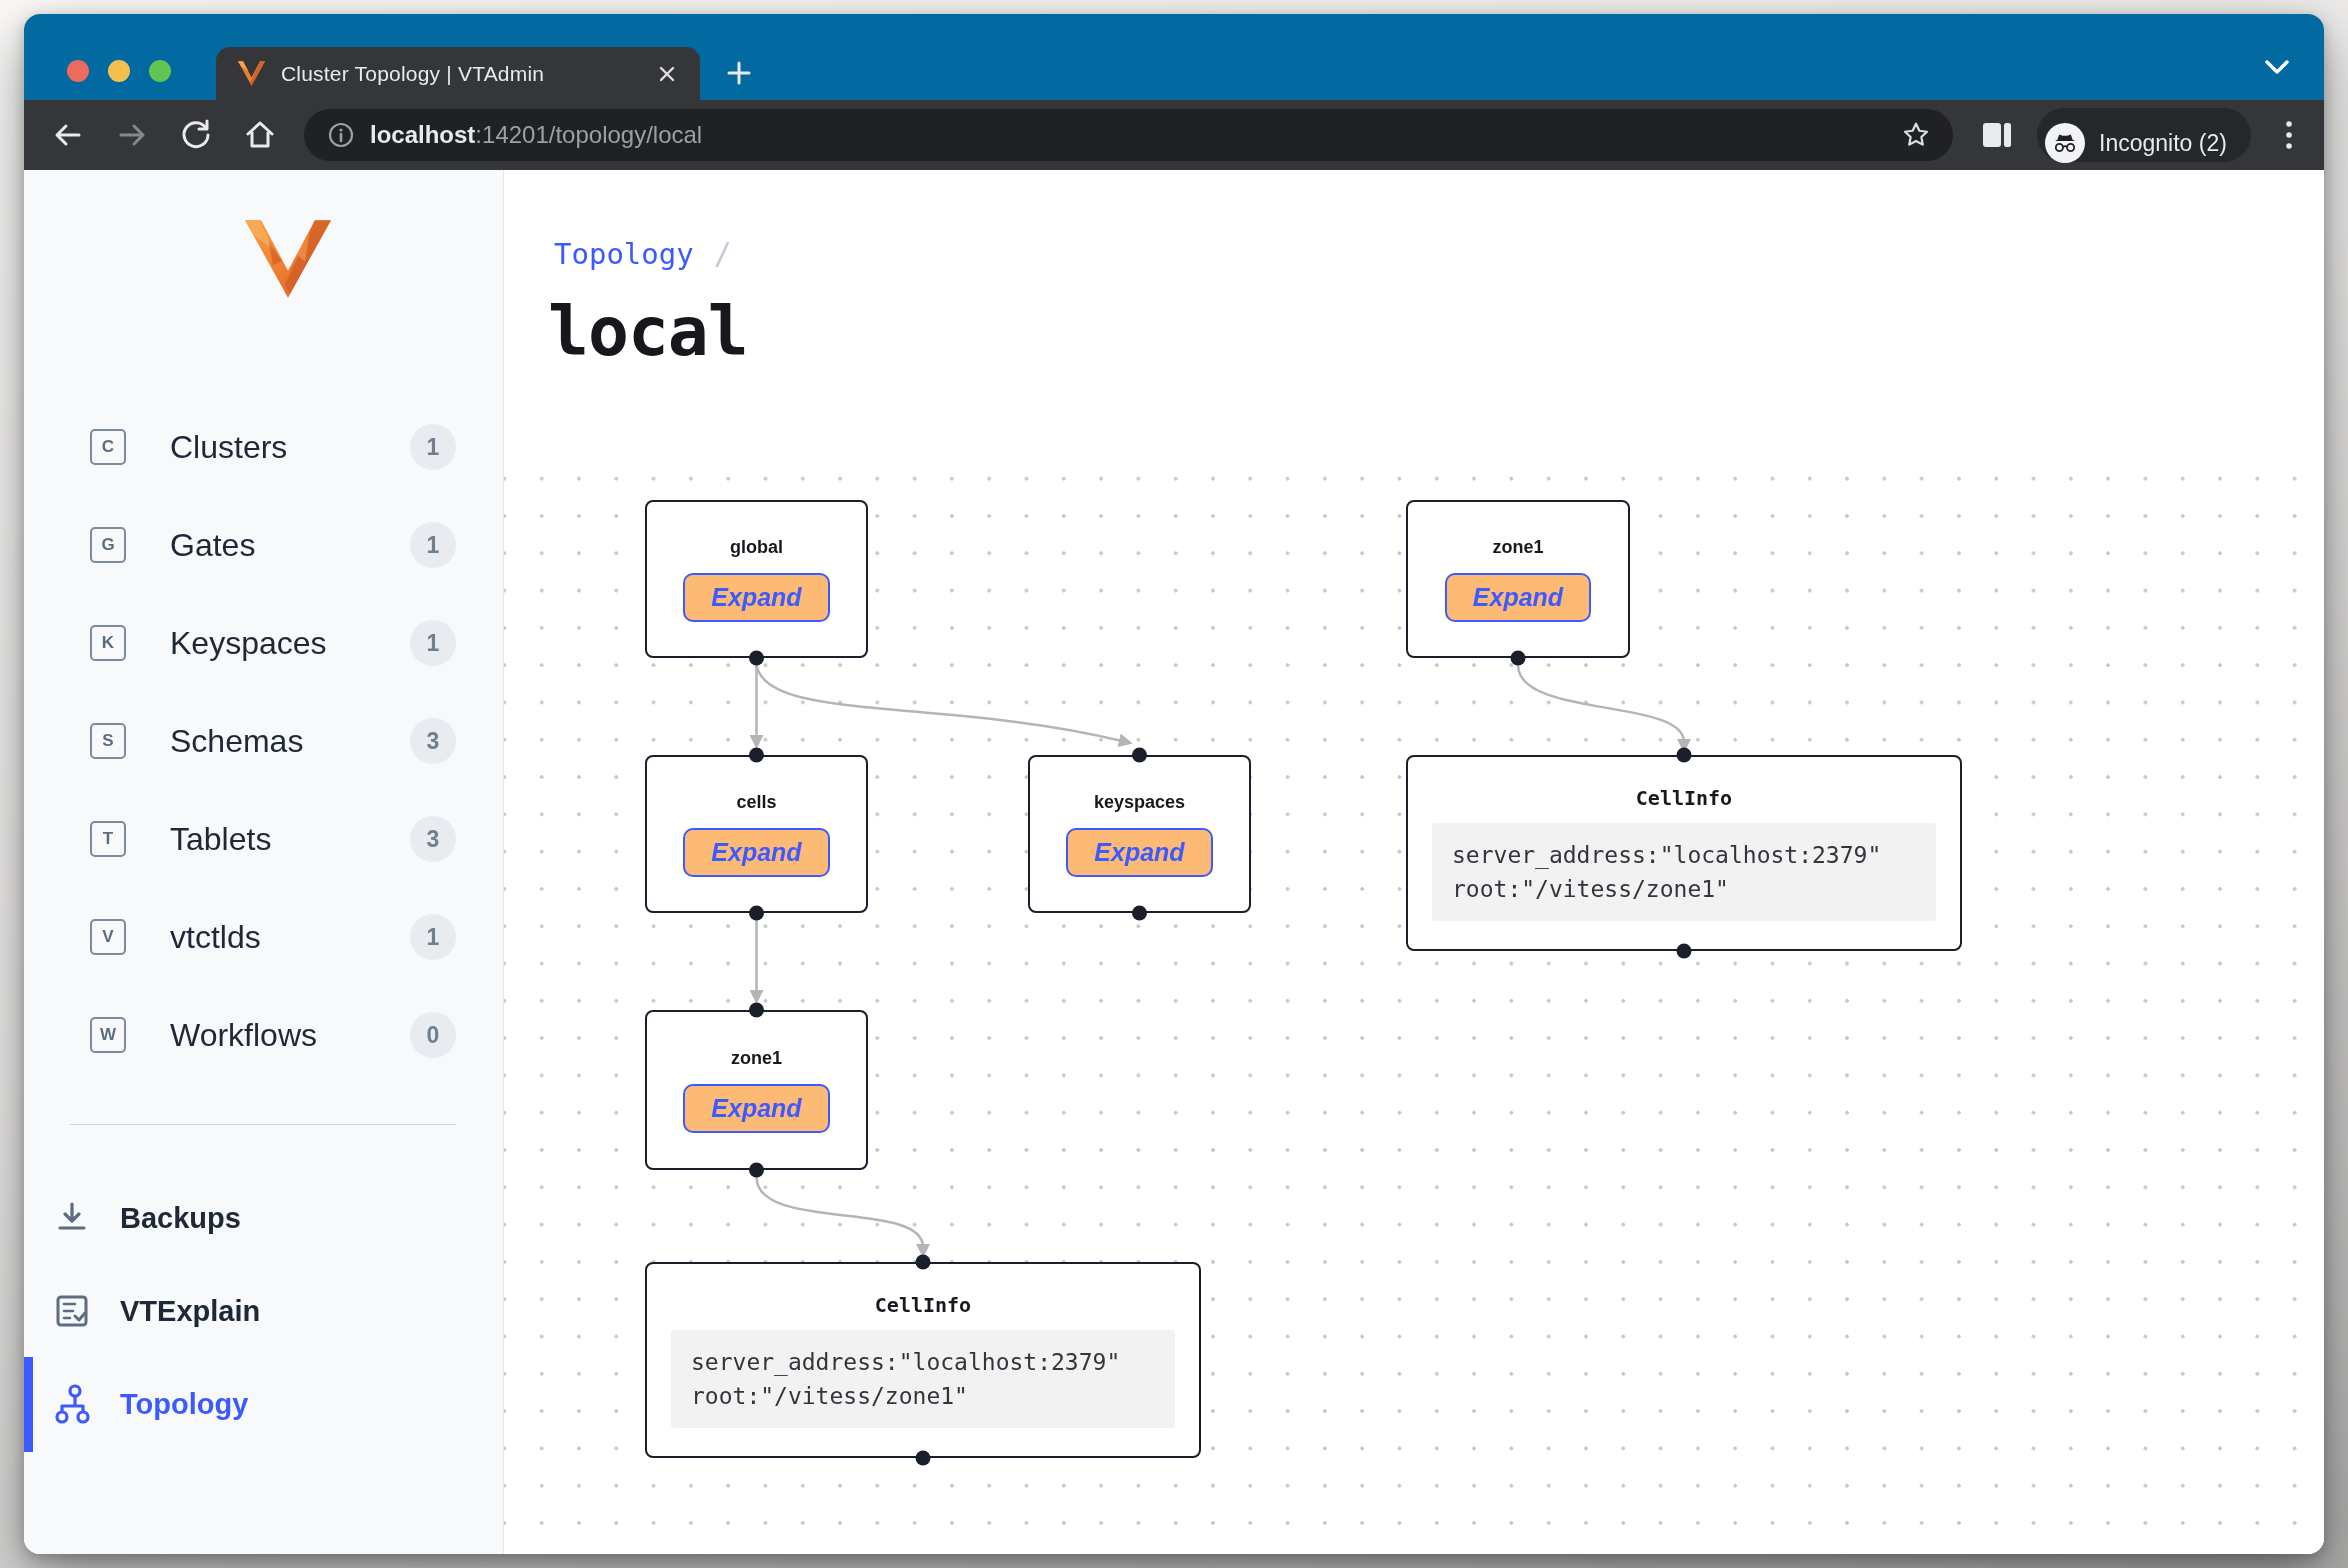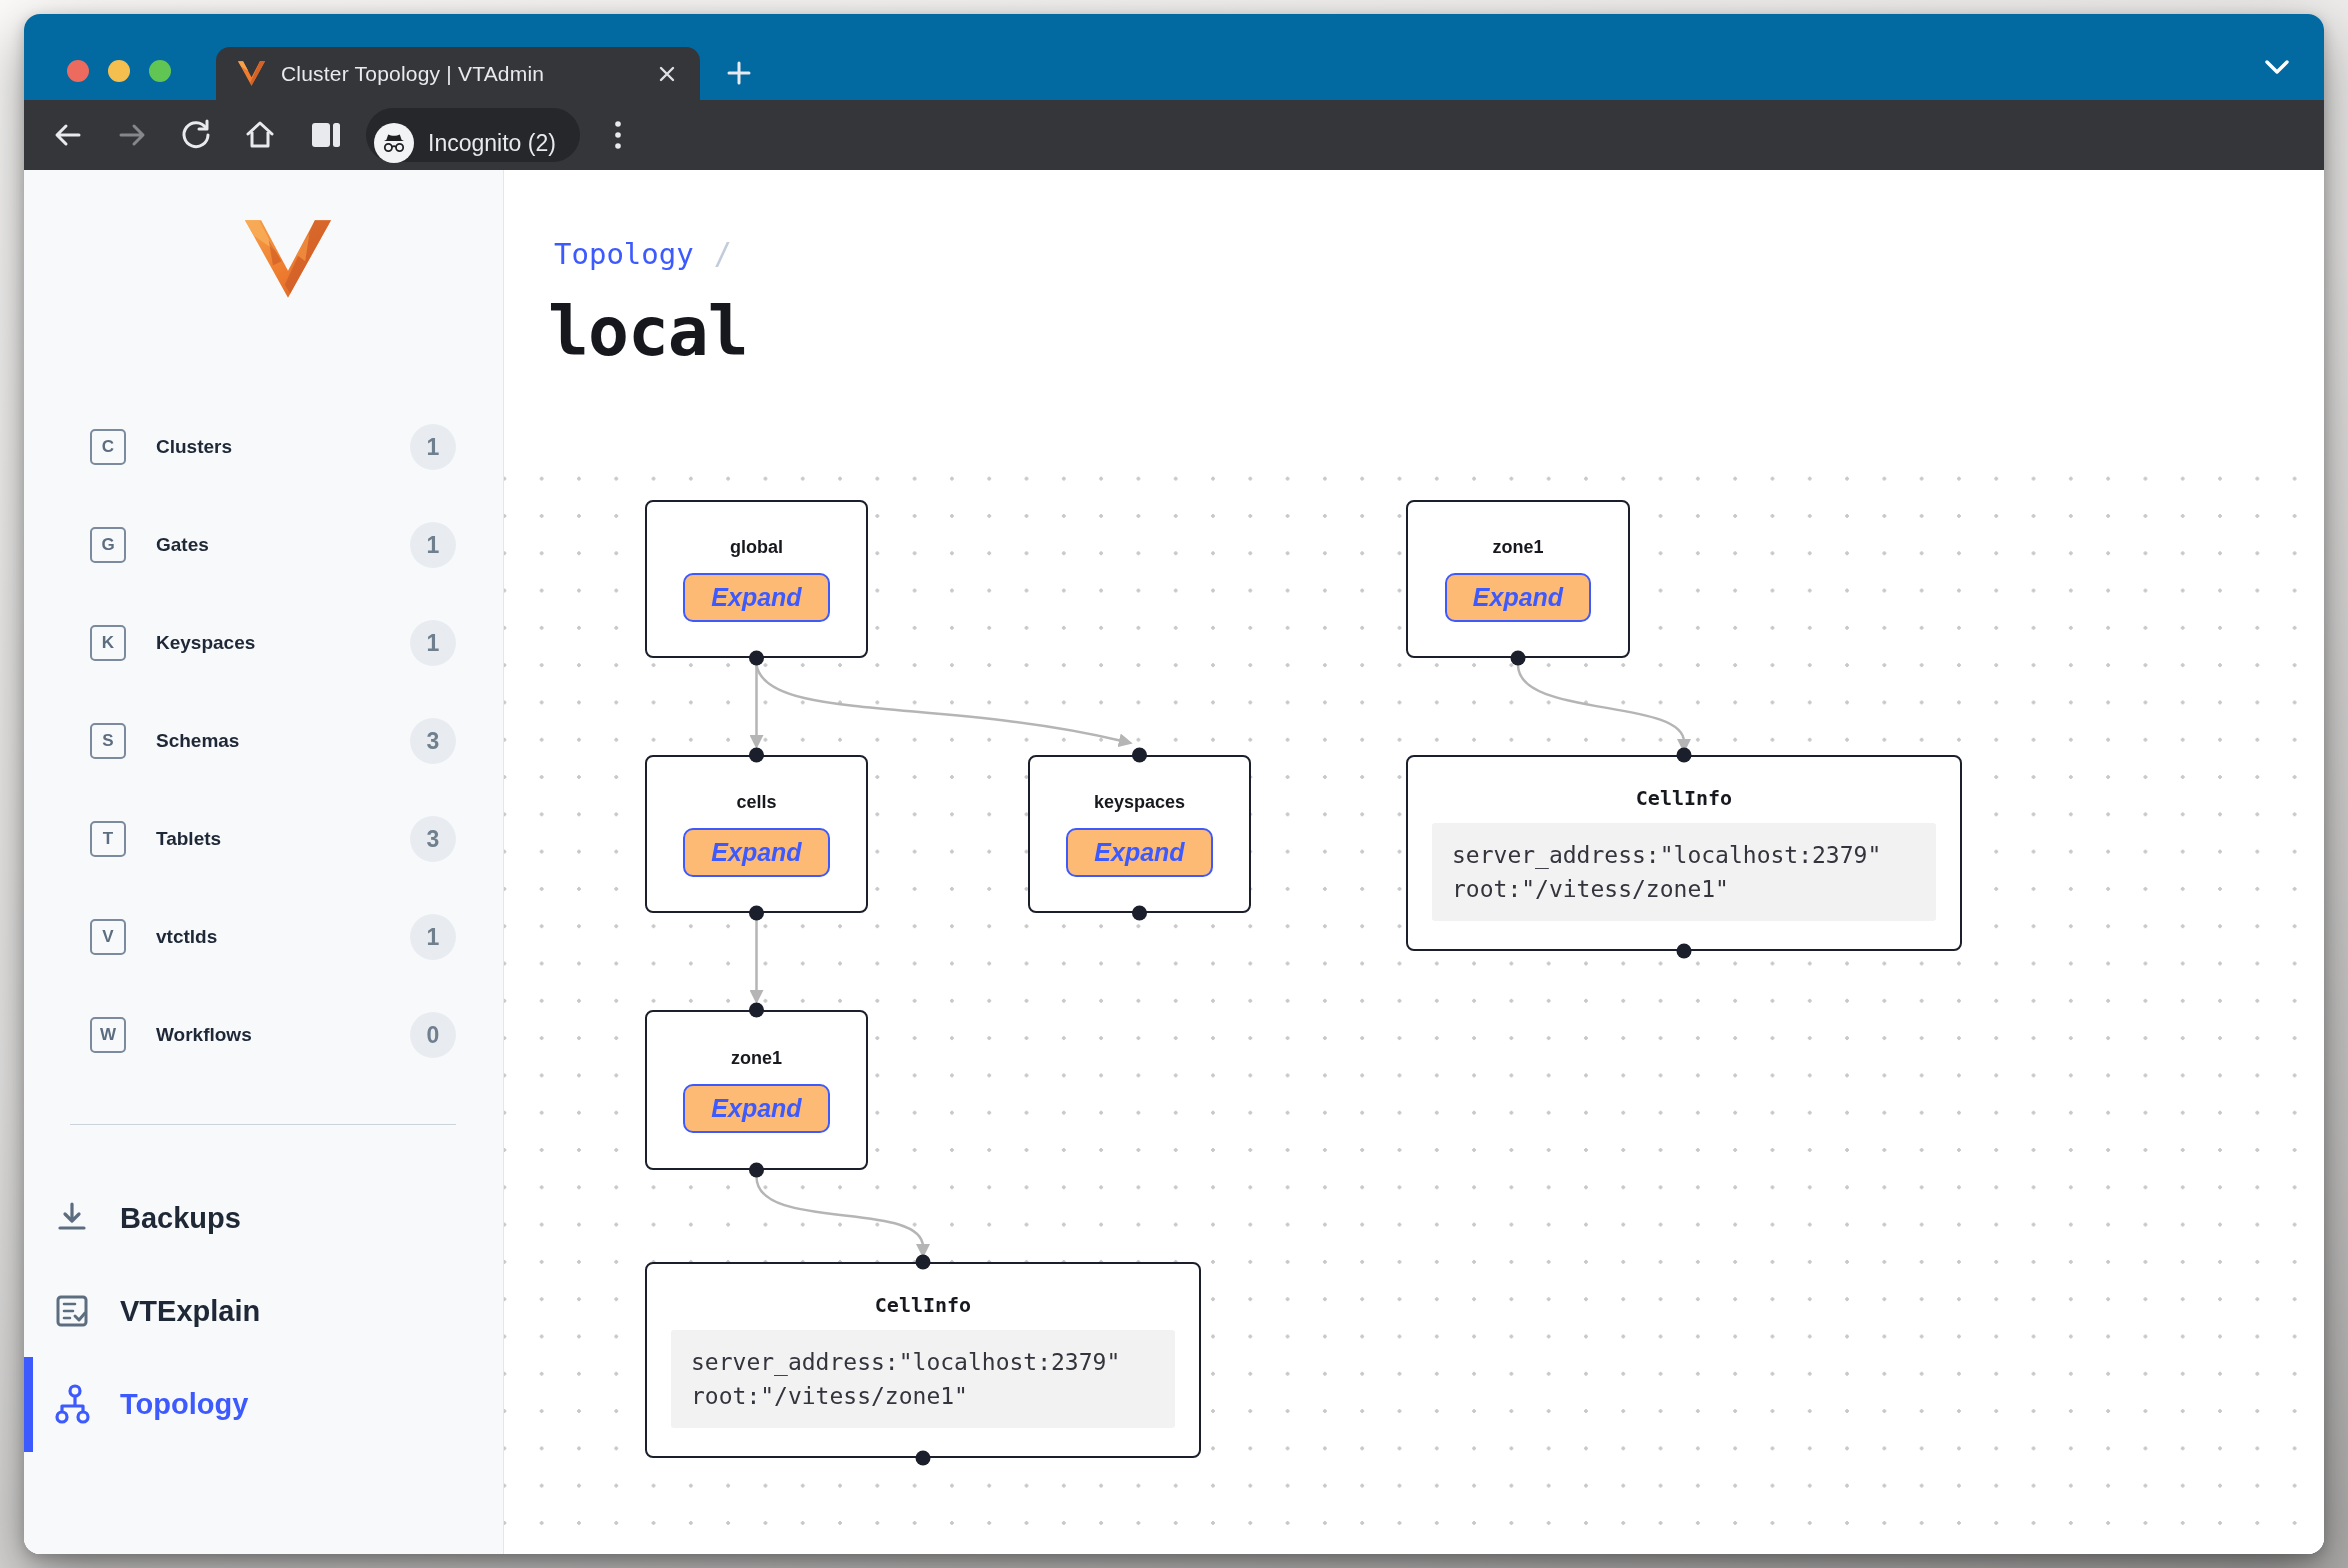--- a/index.html
+++ b/index.html
@@ -50,21 +50,21 @@
   
   .app { display:flex; height:1384px; background:#fff; }
   .sidebar { position:relative; width:480px; background:#f8f9fb; border-right:1px solid #e4e7ec; flex:0 0 auto; }
   .logo { position:absolute; left:221px; top:50px; }
   .nav { position:absolute; left:0; top:244px; width:100%; }
   .nav-item { position:relative; height:66px; margin-bottom:32px; display:flex; align-items:center; padding-left:66px; }
   .letter-box {
     width:36px; height:36px; border:2px solid #7b8a9c; border-radius:5px; color:#5d6d80;
     font-size:17px; font-weight:bold; display:flex; align-items:center; justify-content:center; flex:0 0 auto;
   }
-  .nav-label { margin-left:30px; font-size:19px; font-weight:bold; color:#1e2836; }
+  .nav-label { margin-left:44px; font-size:32px; font-weight:normal; color:#1e2836; }
   .count-badge {
     position:absolute; right:47px; width:46px; height:46px; border-radius:50%;
     background:#e8ecf1; color:#707f8e; font-size:23px; font-weight:bold;
     display:flex; align-items:center; justify-content:center;
   }
   .side-divider { position:absolute; left:46px; top:954px; width:386px; height:0; border-top:1px solid #ccd3db; }
   .nav2 { position:absolute; left:0; top:1015px; width:100%; }
   .nav2-item { position:relative; height:66px; margin-bottom:27px; display:flex; align-items:center; padding-left:28px; }
   .nav2-icon { width:40px; display:flex; align-items:center; justify-content:center; flex:0 0 auto; }
   .nav2-label { margin-left:28px; font-size:29px; font-weight:bold; color:#1e2836; }
@@ -153,20 +153,31 @@
           <path d="M27 10 A12 12 0 1 0 29 17" stroke="#e8eaed" stroke-width="3" fill="none" stroke-linecap="round"></path>
           <path d="M28 3 V11 H20" stroke="#e8eaed" stroke-width="3" fill="none" stroke-linecap="round" stroke-linejoin="round"></path>
         </svg>
       </span>
       <span class="tool-icon tb-home">
         <svg width="34" height="34" viewBox="0 0 34 34">
           <path d="M5 16 L17 5 L29 16" stroke="#e8eaed" stroke-width="3" fill="none" stroke-linecap="round" stroke-linejoin="round"></path>
           <path d="M9 14 V28 H25 V14" stroke="#e8eaed" stroke-width="3" fill="none" stroke-linejoin="round"></path>
         </svg>
       </span>
+      <div class="omnibox">
+        <svg width="26" height="26" viewBox="0 0 26 26">
+          <circle cx="13" cy="13" r="11" stroke="#9aa0a6" stroke-width="2.2" fill="none"></circle>
+          <circle cx="13" cy="8" r="1.6" fill="#9aa0a6"></circle>
+          <path d="M13 12 V19" stroke="#9aa0a6" stroke-width="2.6" stroke-linecap="round"></path>
+        </svg>
+        <span class="url"><span class="host">localhost</span><span>:14201/topology/local</span></span>
+        <svg width="30" height="30" viewBox="0 0 24 24">
+          <path d="M12 3 l2.7 5.6 6.1.8 -4.5 4.2 1.1 6.1 L12 16.8 6.6 19.7 7.7 13.6 3.2 9.4 9.3 8.6 Z" stroke="#dadce0" stroke-width="1.8" fill="none" stroke-linejoin="round"></path>
+        </svg>
+      </div>
       <span class="tool-icon sidepanel">
         <svg width="30" height="26" viewBox="0 0 30 26">
           <rect x="1" y="1" width="18" height="24" rx="3" fill="#e8eaed"></rect>
           <rect x="22" y="1" width="7" height="24" rx="2.5" fill="#e8eaed"></rect>
         </svg>
       </span>
       <div class="incognito-chip">
         <span class="incog-avatar">
           <svg width="26" height="22" viewBox="0 0 26 22">
             <path d="M3 9 H23 L20.6 7.8 18.8 2.4 C15.5 4.2 10.5 4.2 7.2 2.4 L5.4 7.8 Z" fill="#202124"></path>

